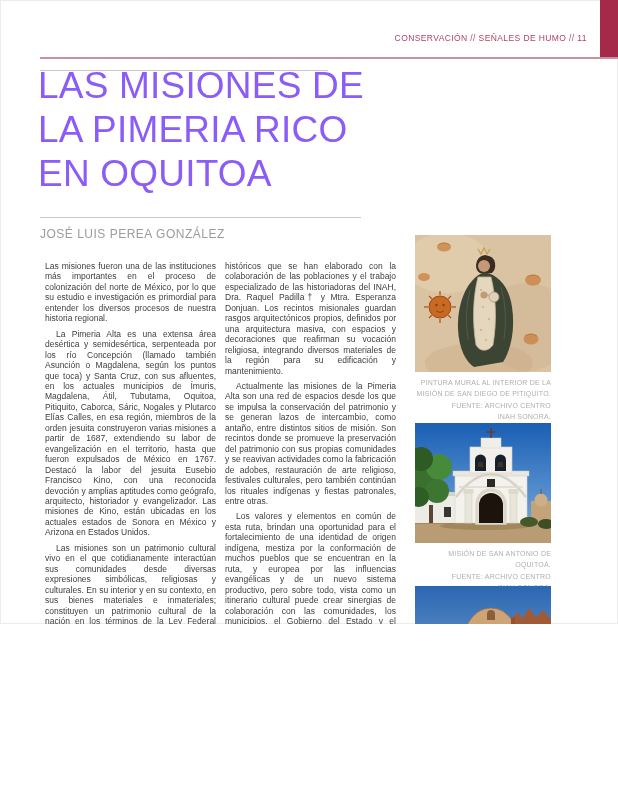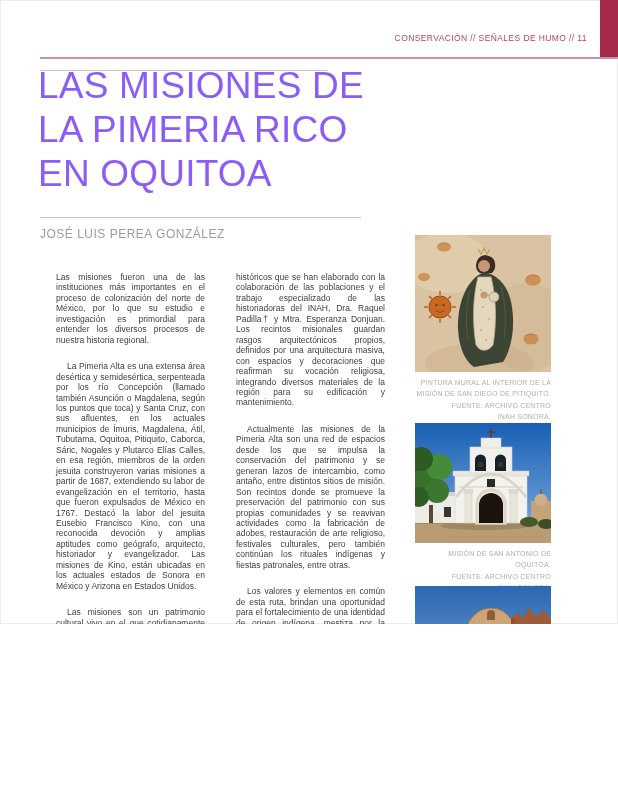--- a/index.html
+++ b/index.html
@@ -13,21 +13,21 @@
   .kicker-rule{position:absolute;top:57px;left:40px;right:0;height:2px;background:#cb90a2}
 
   .rule-top{position:absolute;top:70px;left:40px;width:288px;height:1px;background:#c9c9c9}
   .title{position:absolute;top:64px;left:38px;color:#8b5cf6;font-size:37px;line-height:44px;
          letter-spacing:.2px;font-weight:400}
   .rule-title{position:absolute;top:217px;left:40px;width:321px;height:1px;background:#c9c9c9}
   .byline{position:absolute;top:227px;left:40px;font-size:12px;letter-spacing:.5px;color:#9c9c9c}
 
   .col{position:absolute;top:256px;width:181px;font-size:8.5px;line-height:10.45px;color:#3d3d3d;
        text-align:justify;hyphens:auto}
-  .col p{margin:16px}
+  .col p{margin:5px}
   .col p+p{text-indent:11px}
   .col-left{left:40px}
   .col-right{left:220px}
 
   .figure{position:absolute;left:415px;width:136px}
   #fig1{top:235px}
   #fig2{top:423px}
   #fig3{top:586px}
   .fig-img{display:block;width:136px}
   .caption{margin-top:5px;font-size:7px;line-height:11.4px;color:#b1afac;text-align:right;

